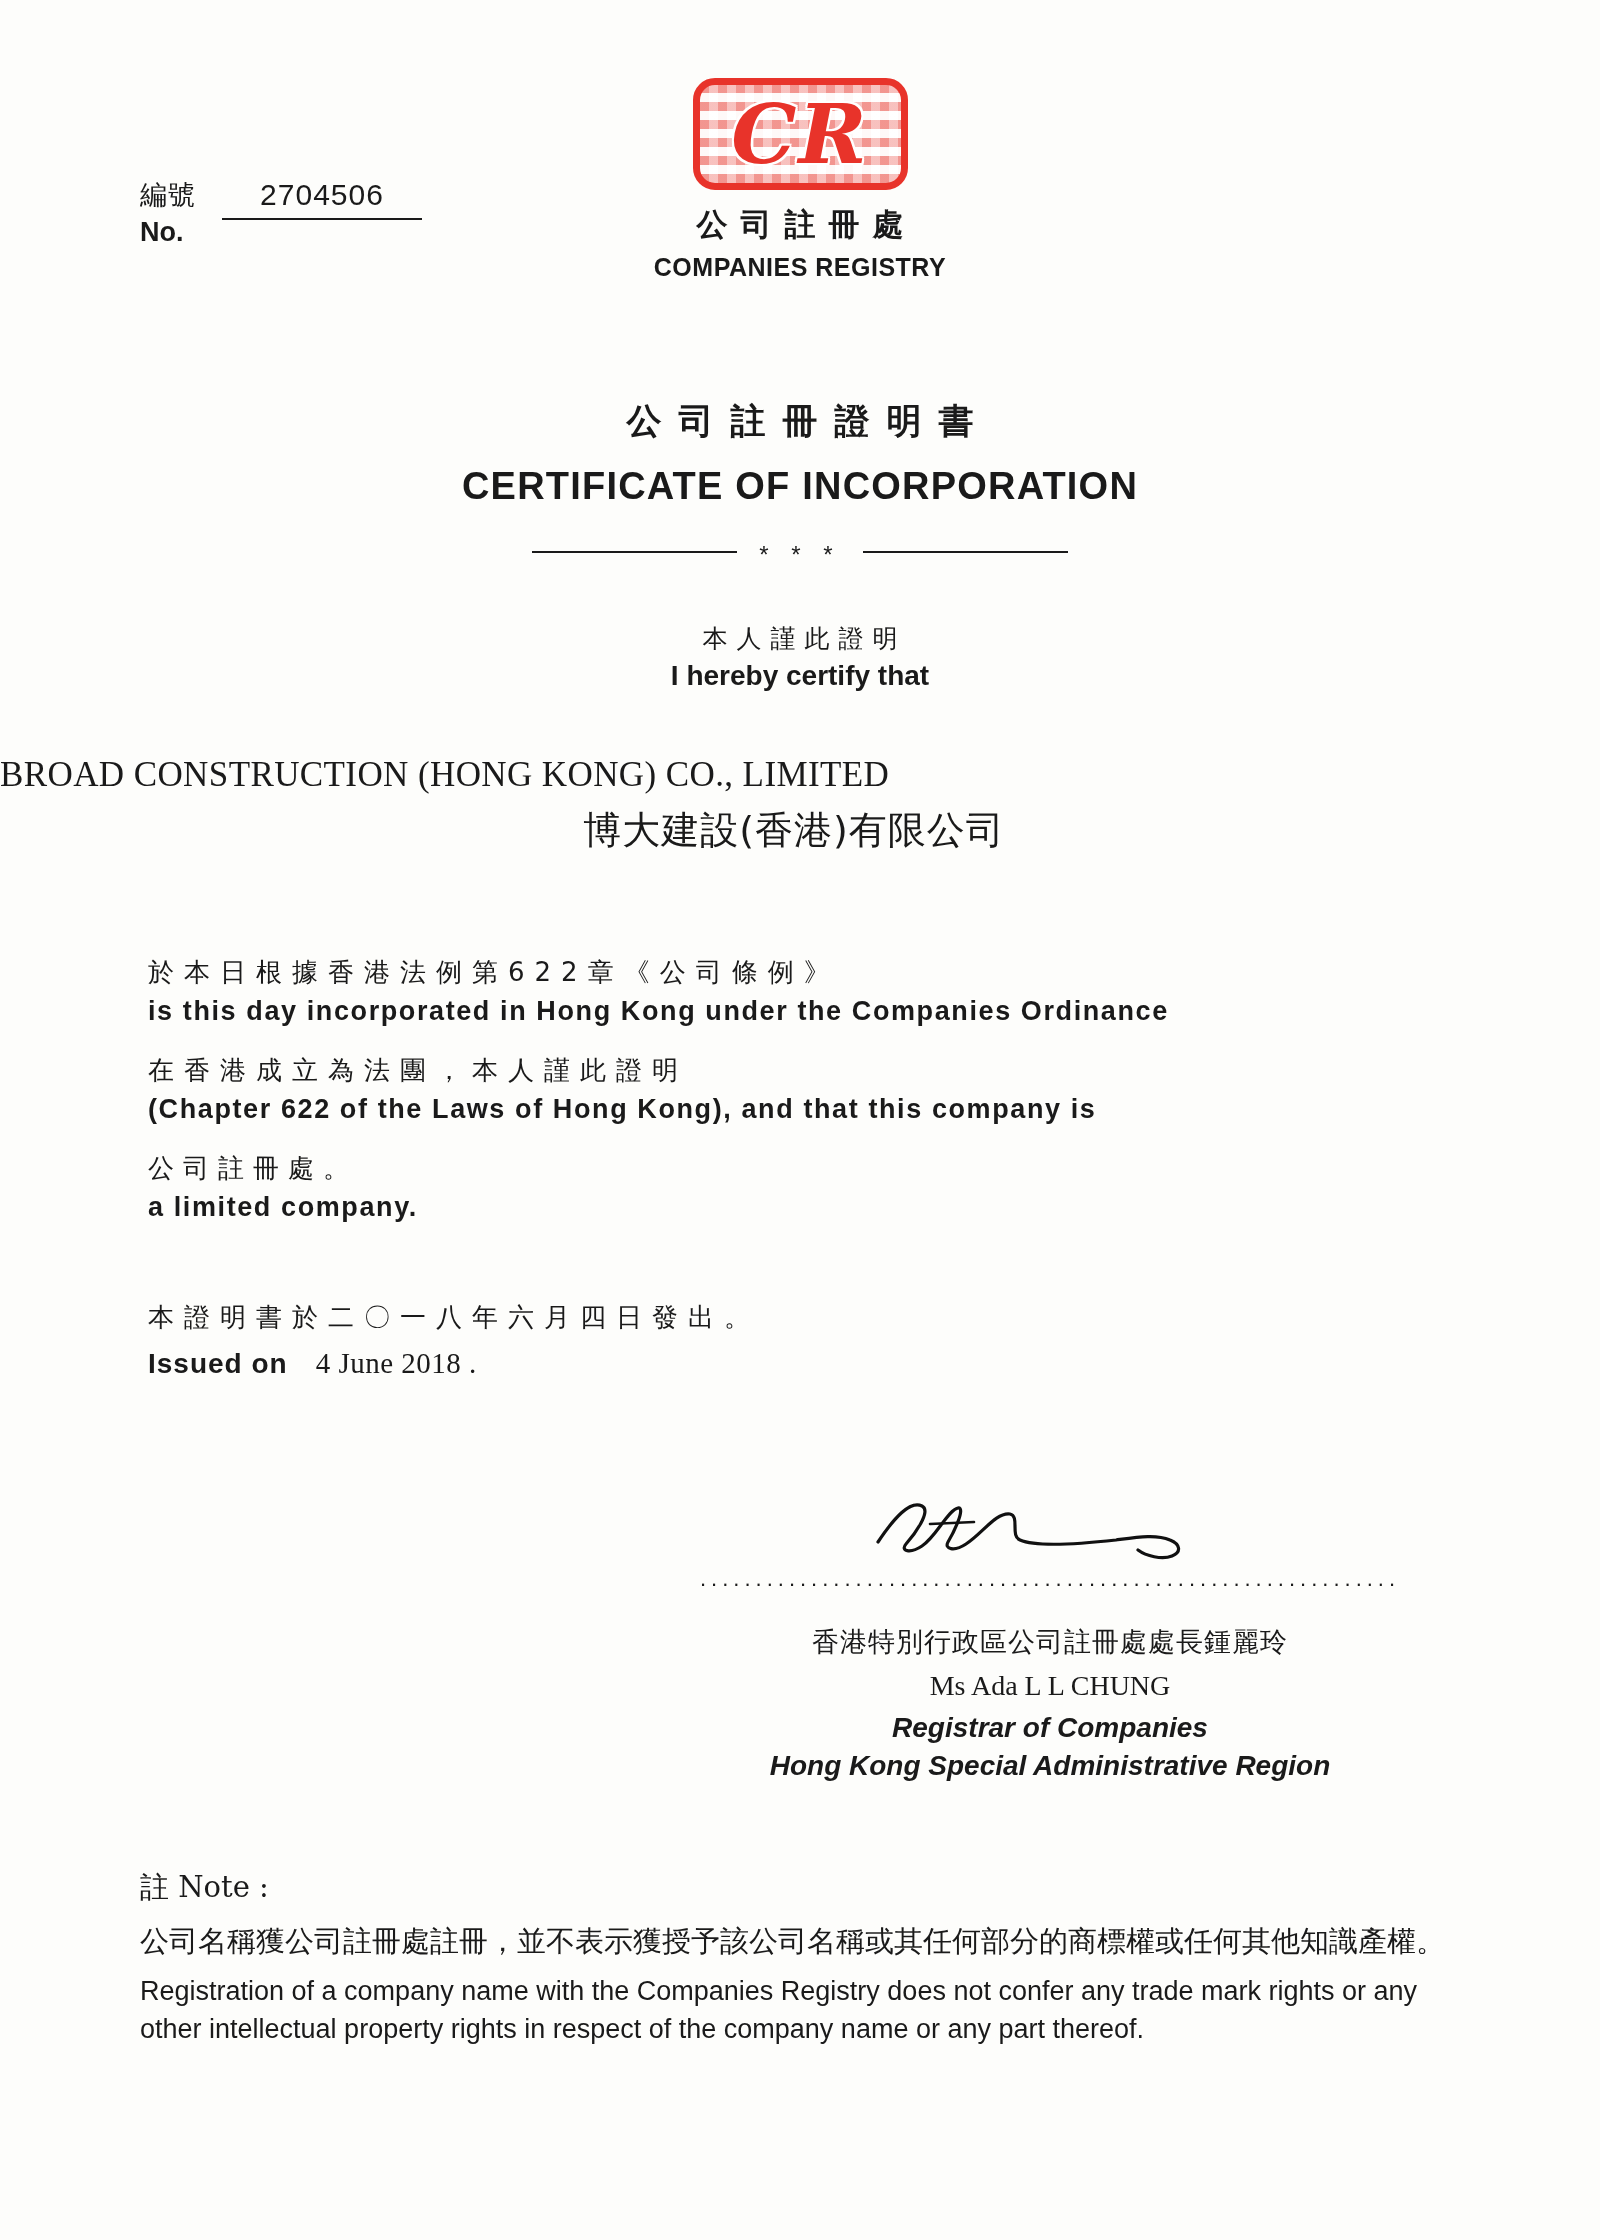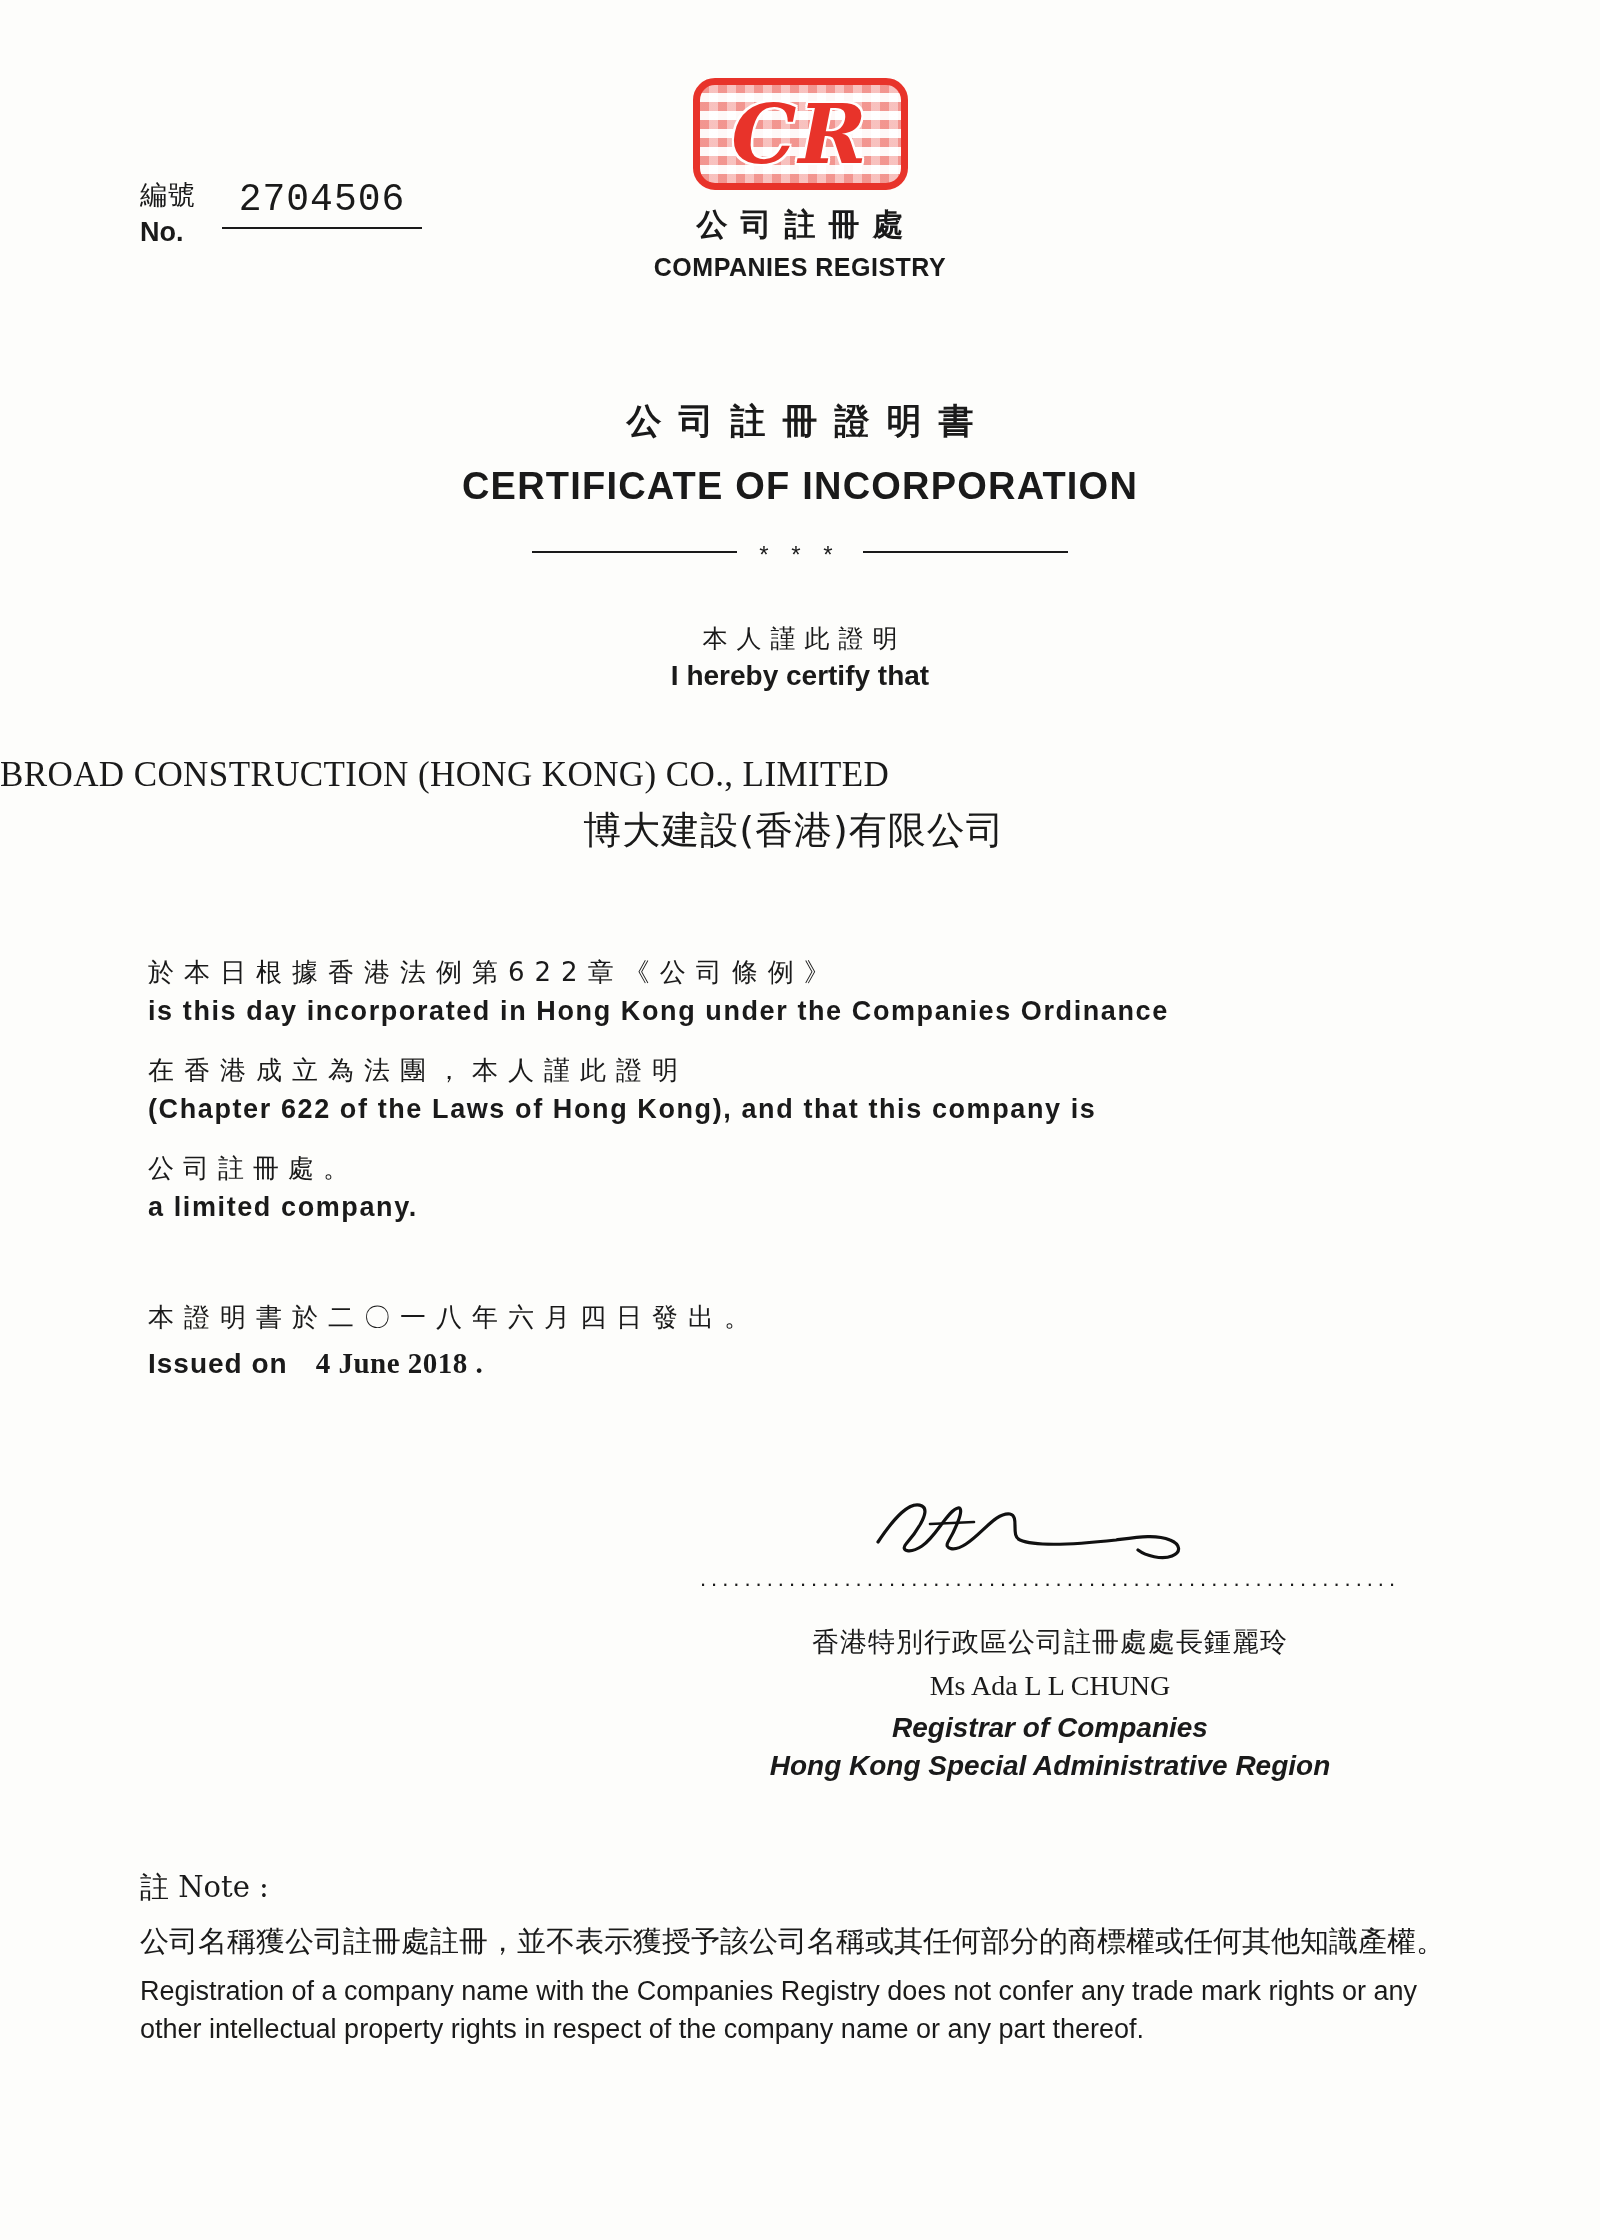--- a/index.html
+++ b/index.html
@@ -46,22 +46,22 @@
     margin-top: 4px;
   }
   .no-value-wrap {
     margin-left: 26px;
     width: 200px;
     text-align: center;
     border-bottom: 2px solid #1a1a1a;
     padding-bottom: 6px;
   }
   .no-value {
-    font-family: Liberation Mono, monospace;
-    font-size: 38px;
+    font-family: Liberation Sans, sans-serif;
+    font-size: 30px;
     letter-spacing: 1px;
   }
 
   
   .logo-wrap {
     position: absolute;
     left: 0;
     right: 0;
     top: 78px;
     display: flex;
@@ -232,21 +232,20 @@
     font-size: 28px;
     font-weight: bold;
     letter-spacing: 1px;
     text-align: right;
   }
   .issued-date {
     font-family: "Liberation Serif", serif;
     font-size: 29px;
     margin-left: 28px;
     letter-spacing: 0.5px;
-    font-weight: bold;
   }
 
   
   .sign-area {
     position: absolute;
     left: 700px;
     top: 1490px;
     width: 700px;
     text-align: center;
   }

